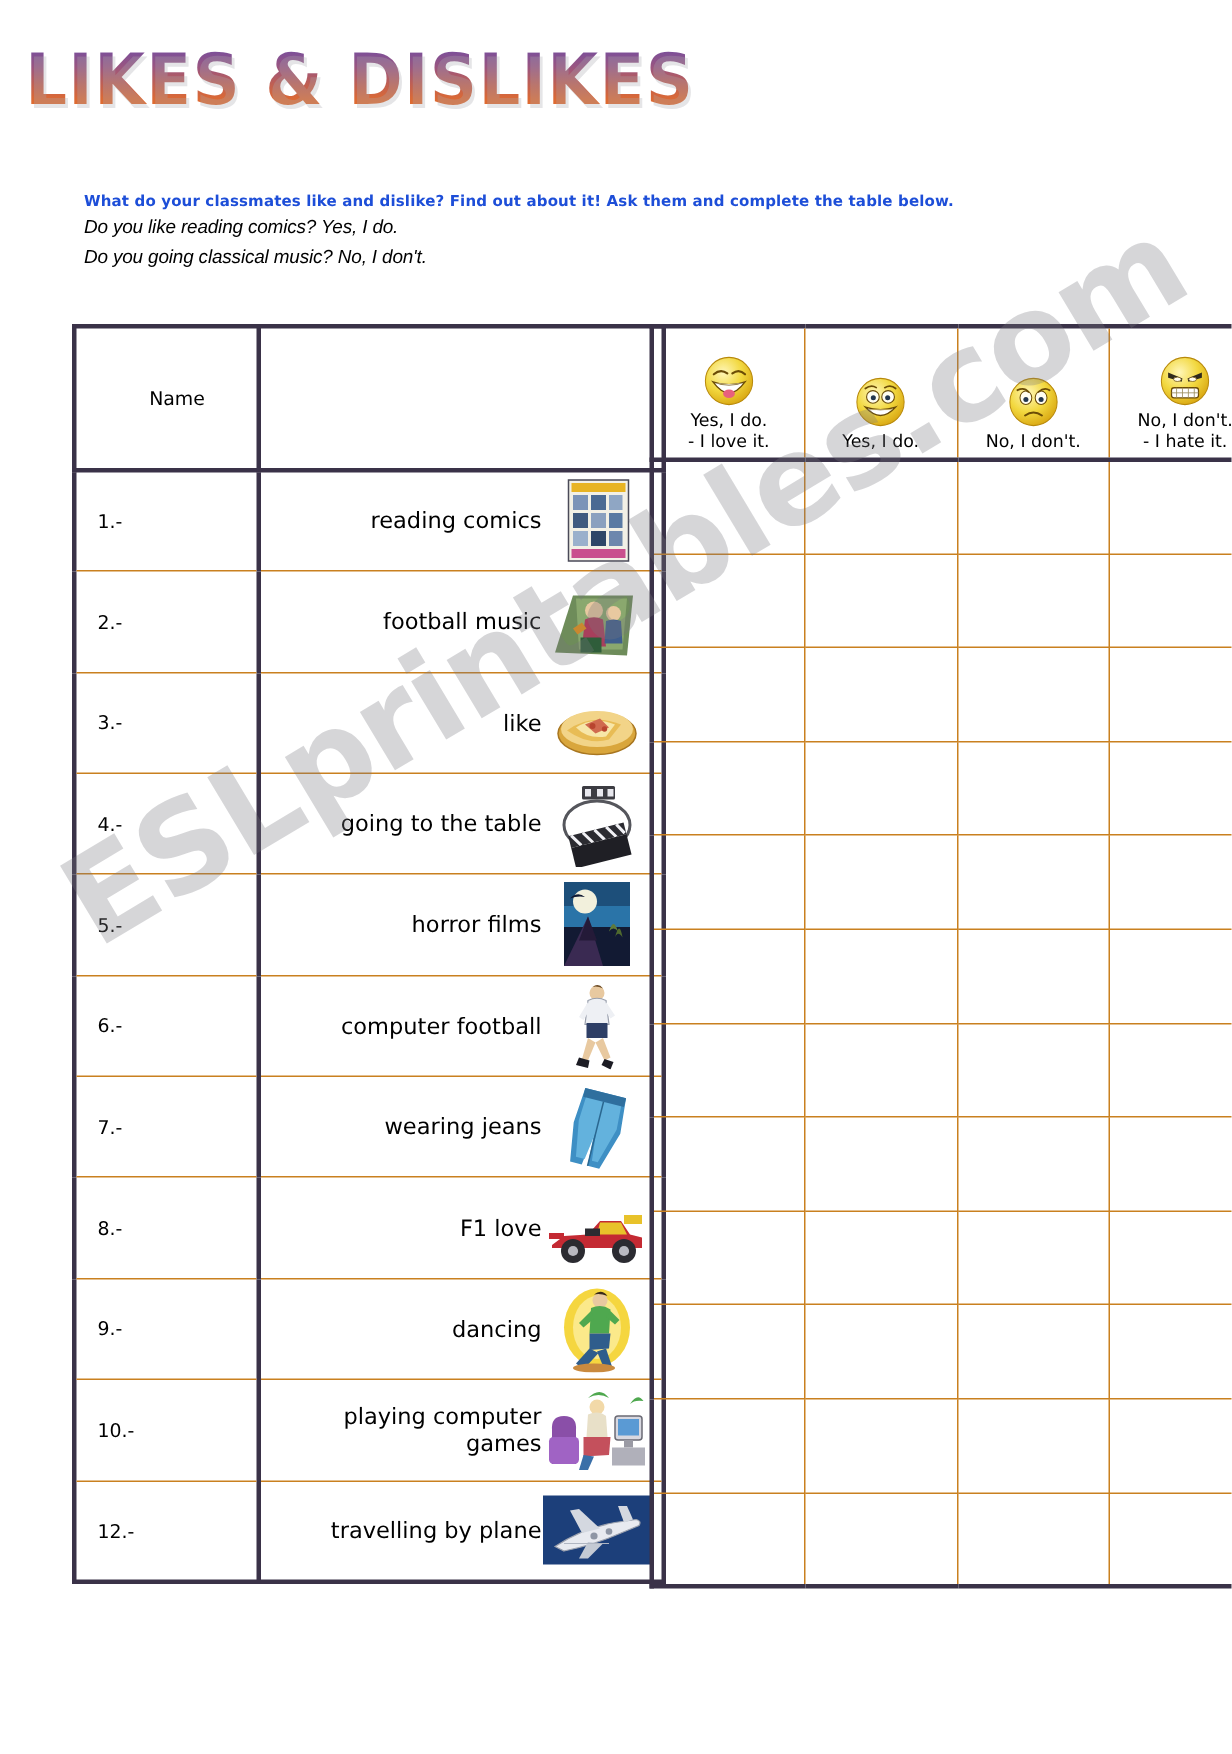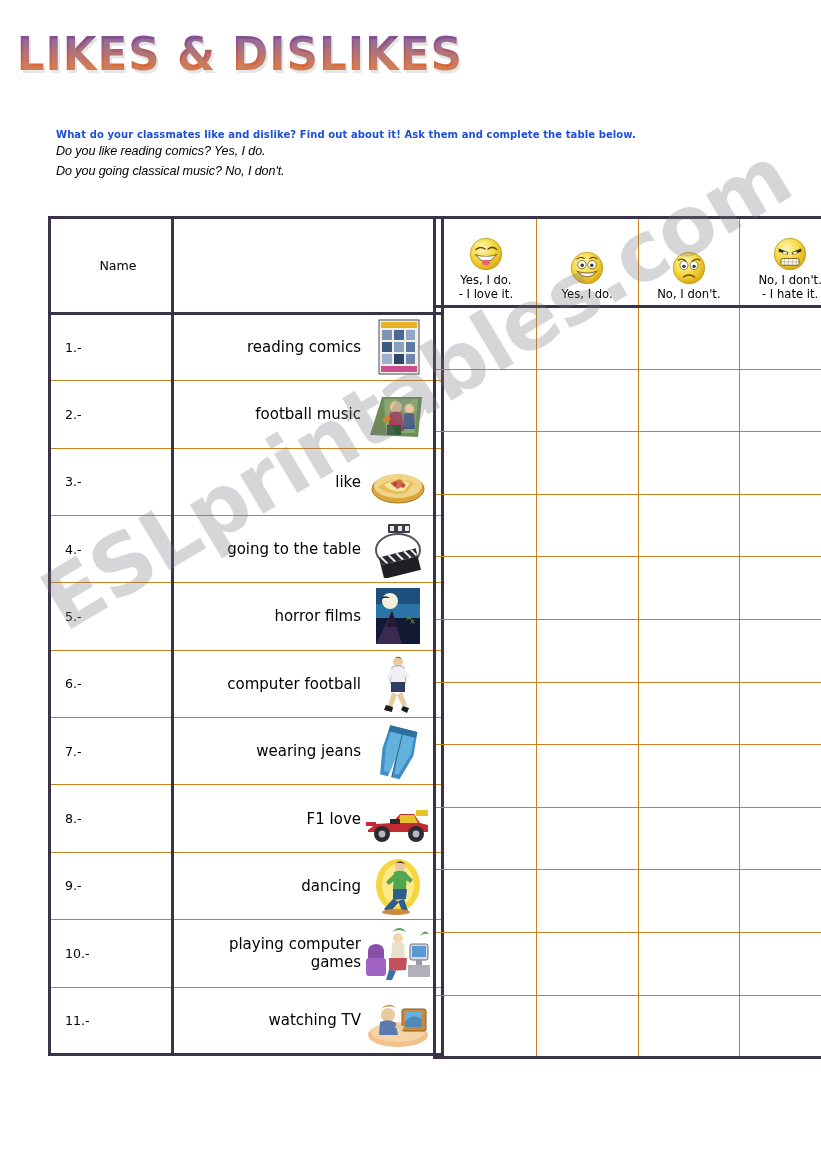--- a/index.html
+++ b/index.html
@@ -405,35 +405,34 @@
                   <rect x="50" y="22" width="14" height="11" fill="#5a9ad4"></rect>
                   <rect x="54" y="36" width="6" height="5" fill="#9a9aa4"></rect>
                   <rect x="46" y="41" width="22" height="12" fill="#b0b0ba"></rect>
                   <path d="M58 12 q5 -8 9 -2 q-6 -1 -9 2 z" fill="#4fa84f"></path>
                 </svg>
               </span>
             </div>
           </td>
         </tr>
         <tr>
-          <td class="num-cell">11.-</td>
-          <td class="act-cell">
-            <div class="act-inner">
-              <span class="act-label">watching TV</span>
-              <span class="act-pic">
-                <svg class="pic-svg" viewBox="0 0 72 58" xmlns="http://www.w3.org/2000/svg">
-                  <ellipse cx="36" cy="44" rx="30" ry="12" fill="#f2c08a"></ellipse>
-                  <ellipse cx="36" cy="41" rx="27" ry="10" fill="#f7d4a8"></ellipse>
-                  <rect x="40" y="18" width="24" height="22" rx="2" fill="#c98a3f" stroke="#8a5a1f" stroke-width="1"></rect>
-                  <rect x="43" y="21" width="17" height="15" fill="#6ab0d8"></rect>
-                  <path d="M43 30 q8 -8 17 -2 l0 8 l-17 0 z" fill="#4f8ab8"></path>
-                  <circle cx="26" cy="24" r="7" fill="#e8c9a0"></circle>
-                  <path d="M19 18 q8 -8 15 -1 q-8 -4 -15 1 z" fill="#c4903f"></path>
-                  <path d="M18 31 q9 -4 16 1 l2 12 h-19 z" fill="#5a7ab0"></path>
-                  <path d="M34 33 l8 2 l-1 4 l-8 -2 z" fill="#e8c9a0"></path>
+          <td class="num-cell">12.-</td>
+          <td class="act-cell">
+            <div class="act-inner">
+              <span class="act-label">travelling by plane</span>
+              <span class="act-pic">
+                <svg class="pic-svg" viewBox="0 0 72 58" xmlns="http://www.w3.org/2000/svg">
+                  <rect x="0" y="6" width="72" height="46" fill="#1c3f7a"></rect>
+                  <path d="M8 40 q18 -12 40 -16 l14 -2 q4 1 2 4 l-12 5 q-18 8 -38 12 z" fill="#e8eaf0" stroke="#9aa0ad" stroke-width="0.8"></path>
+                  <path d="M26 31 L18 16 L24 15 L38 28 z" fill="#d4d8e0"></path>
+                  <path d="M30 37 L24 48 L30 48 L40 38 z" fill="#c4cad4"></path>
+                  <path d="M54 24 L50 13 L56 13 L60 22 z" fill="#d4d8e0"></path>
+                  <circle cx="34" cy="33" r="2.4" fill="#8f96a5"></circle>
+                  <circle cx="44" cy="30" r="2.2" fill="#8f96a5"></circle>
+                  <path d="M14 38 h30" stroke="#b0b6c2" stroke-width="0.8"></path>
                 </svg>
               </span>
             </div>
           </td>
         </tr>
       </tbody>
   </table>
 
   <table class="tbl tbl-right">
     <tbody id="right-body">

